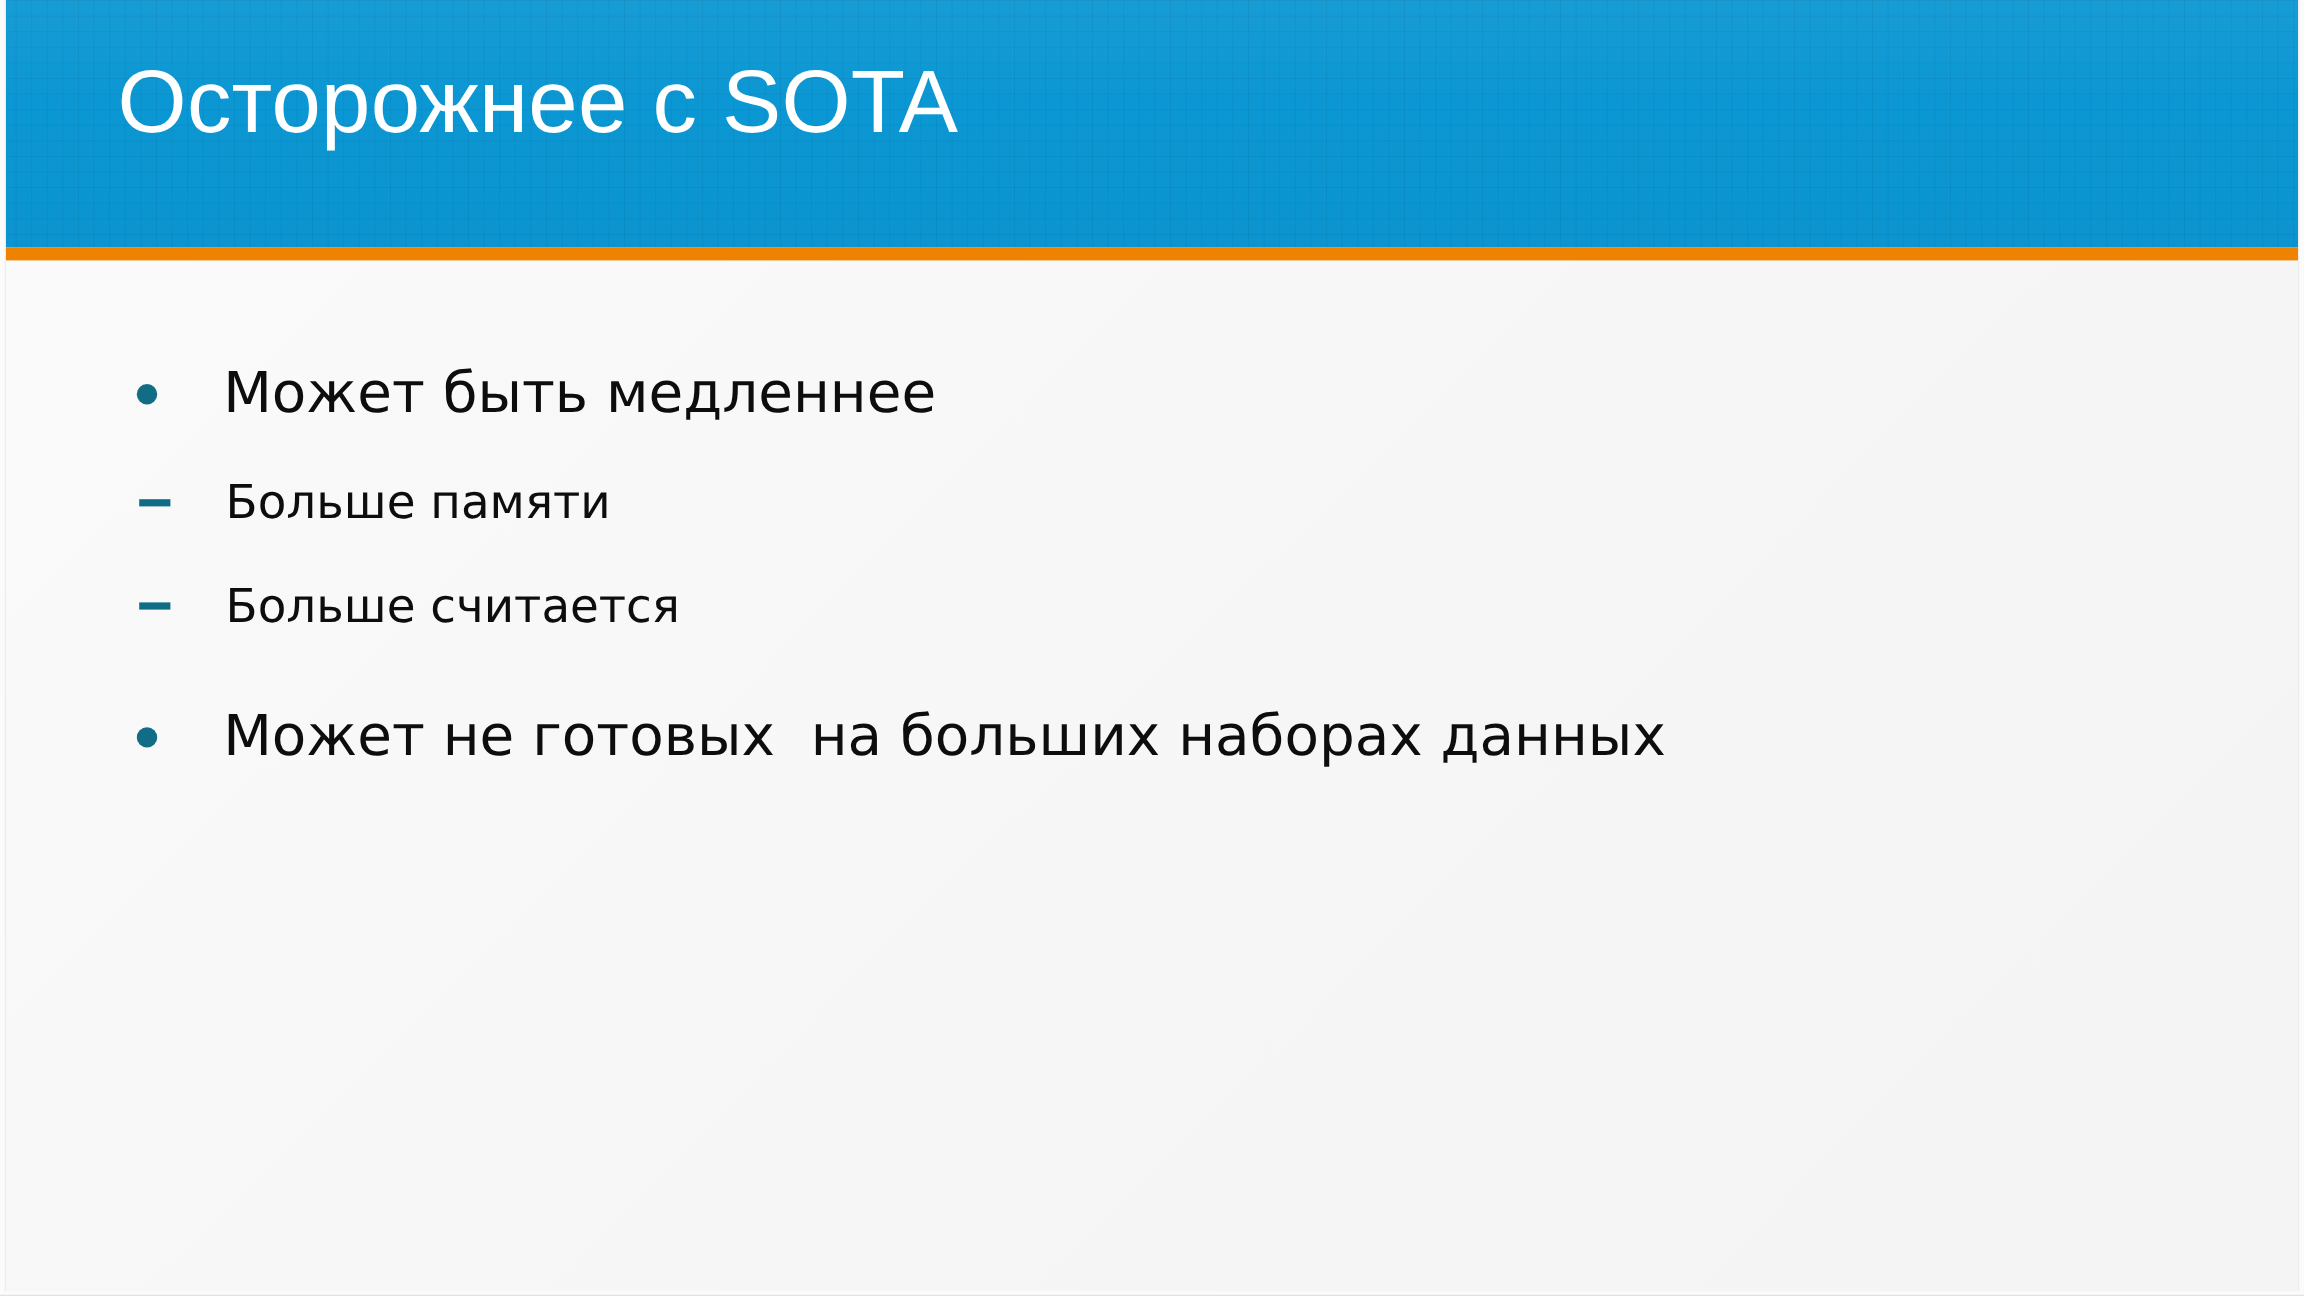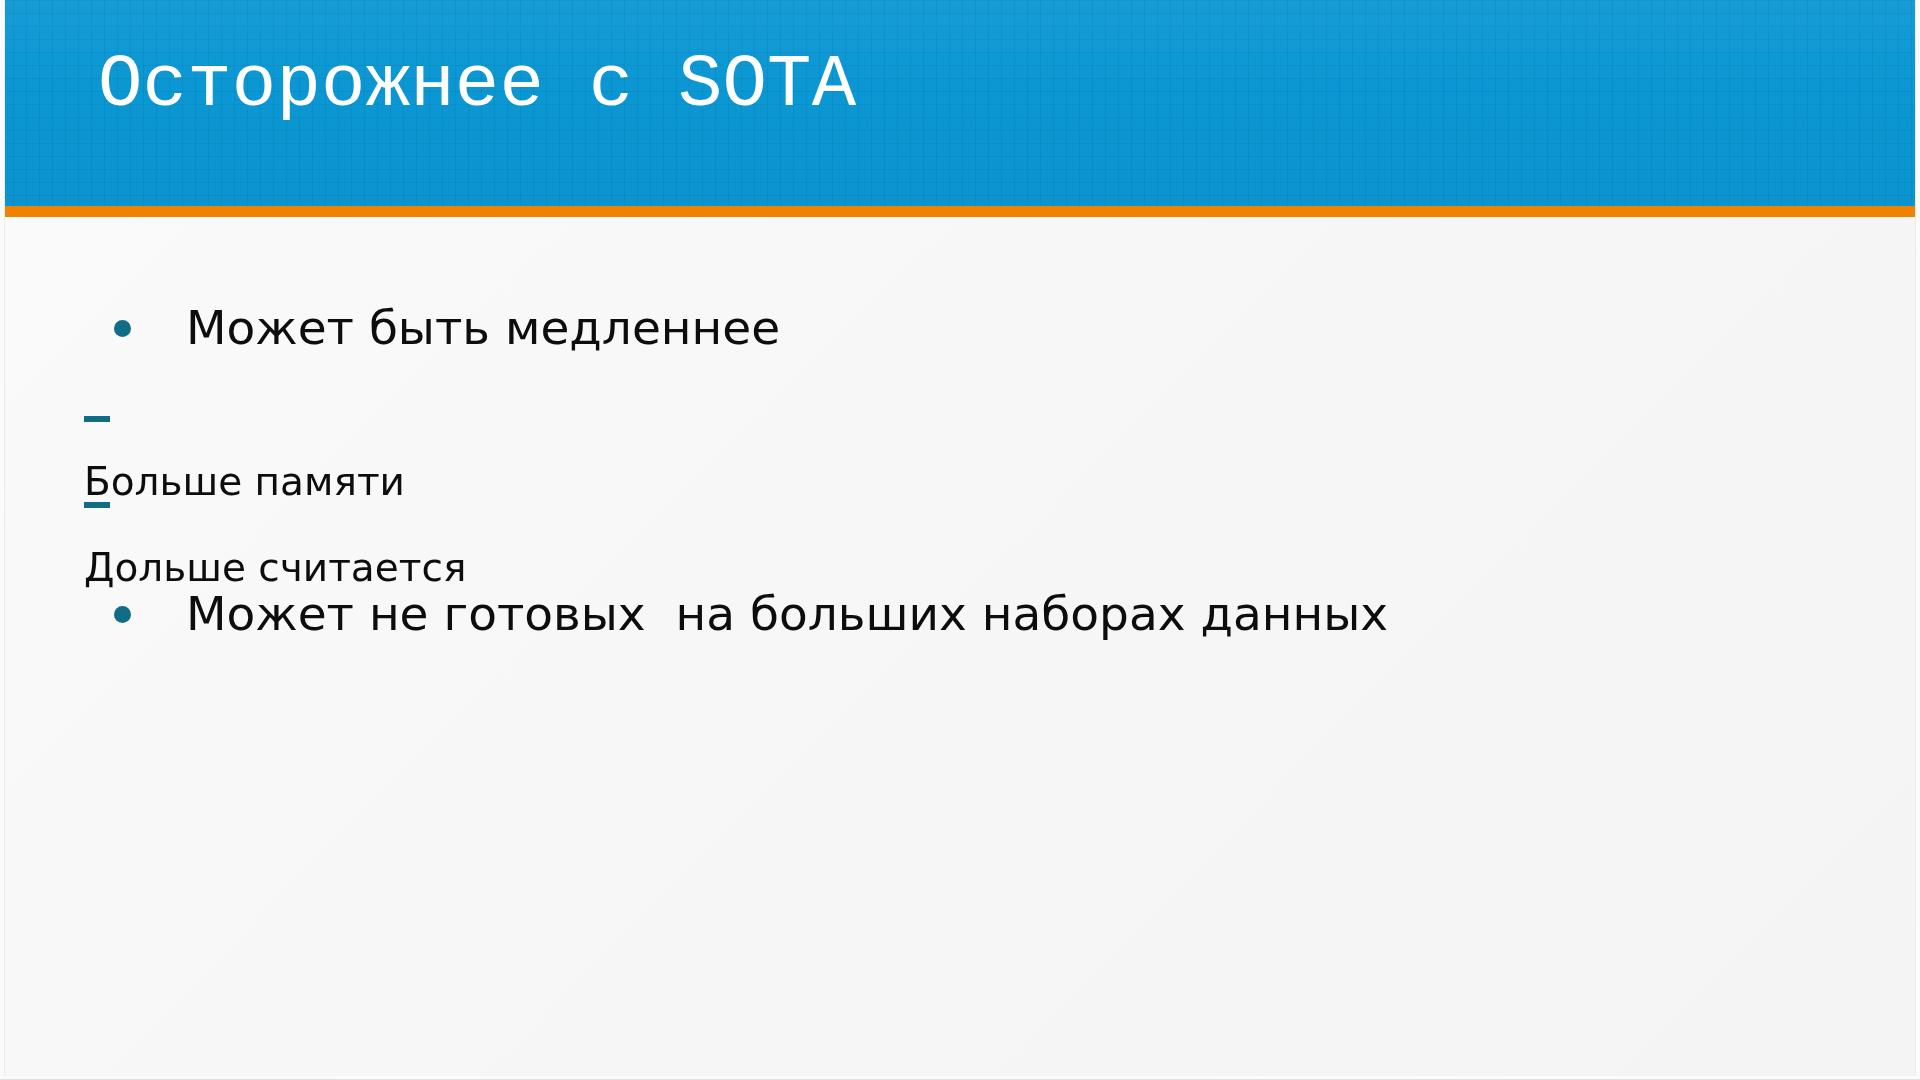--- a/index.html
+++ b/index.html
@@ -76,21 +76,21 @@
     position: absolute;
     left: 98px;
     top: 48px;
     margin: 0;
     color: #ffffff;
     font-size: 74px;
     font-weight: 300;
     letter-spacing: 0.2px;
     line-height: 1.0;
     white-space: nowrap;
-    font-family: Liberation Mono, monospace;
+    font-family: Liberation Sans, sans-serif;
   }
 
   .header-rule {
     position: absolute;
     left: 0;
     top: 206px;
     width: 1920px;
     height: 11px;
     background: #ef8200;
     z-index: 3;
@@ -148,23 +148,22 @@
     font-size: 47px;
     font-weight: 400;
     color: #0d0d0d;
     line-height: 72px;
     white-space: pre;
     font-family: "DejaVu Sans", "Liberation Sans", sans-serif;
   }
 
   
   .level-2 {
-    padding-left: 84px;
+    padding-left: 116px;
     height: 86px;
-    flex-direction: column;
   }
   .level-2 .marker {
     flex: 0 0 auto;
     width: 72px;
     display: flex;
     align-items: center;
     height: 62px;
   }
   .dash {
     width: 26px;
@@ -209,21 +208,21 @@
         <li class="bullet-row level-2">
           <span class="marker">
             <span class="dash"></span>
           </span>
           <span class="bullet-text">Больше памяти</span>
         </li>
         <li class="bullet-row level-2">
           <span class="marker">
             <span class="dash"></span>
           </span>
-          <span class="bullet-text">Дольше считается</span>
+          <span class="bullet-text">Больше считается</span>
         </li>
         <li class="bullet-row level-1">
           <span class="marker">
             <span class="dot"></span>
           </span>
           <span class="bullet-text">Может не готовых  на больших наборах данных</span>
         </li>
       </ul>
   </div>
 

